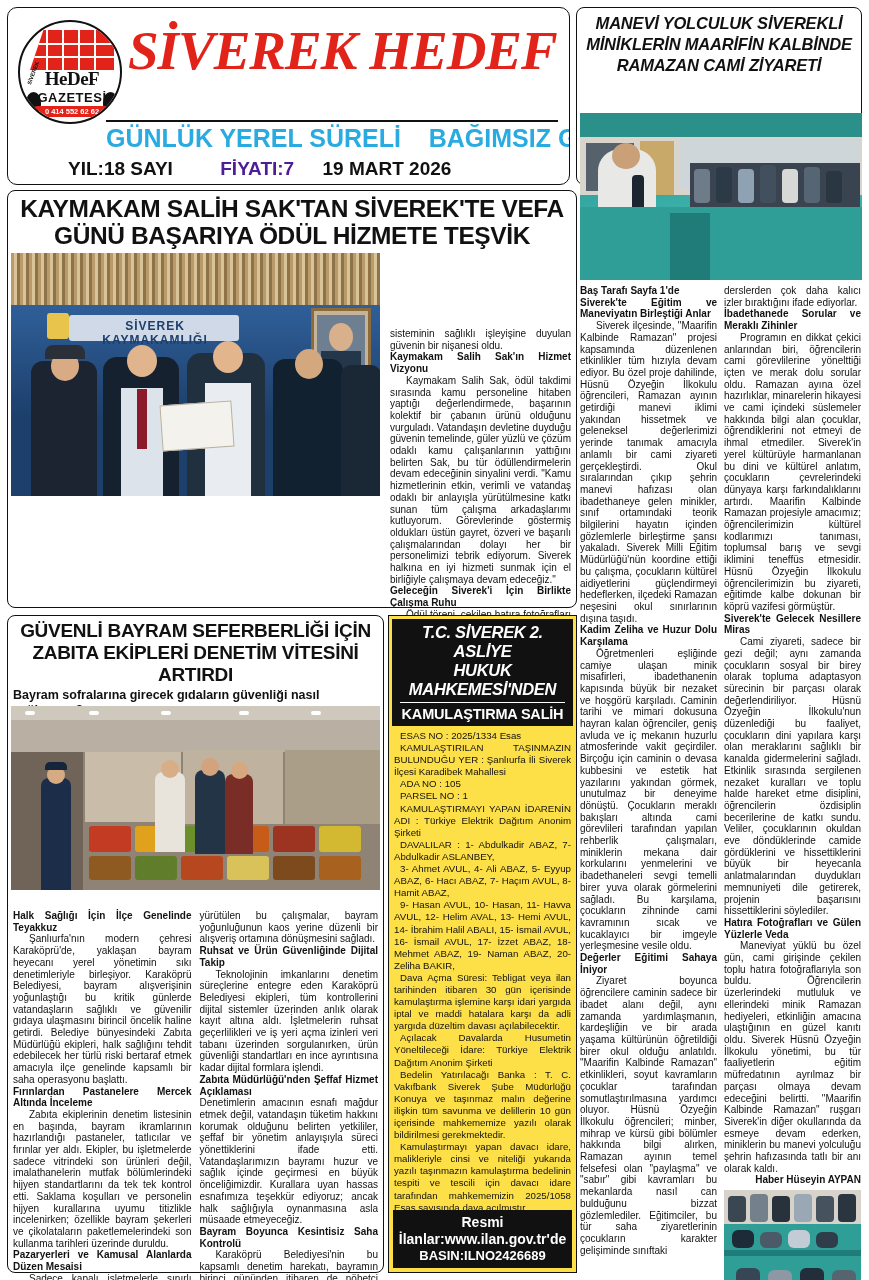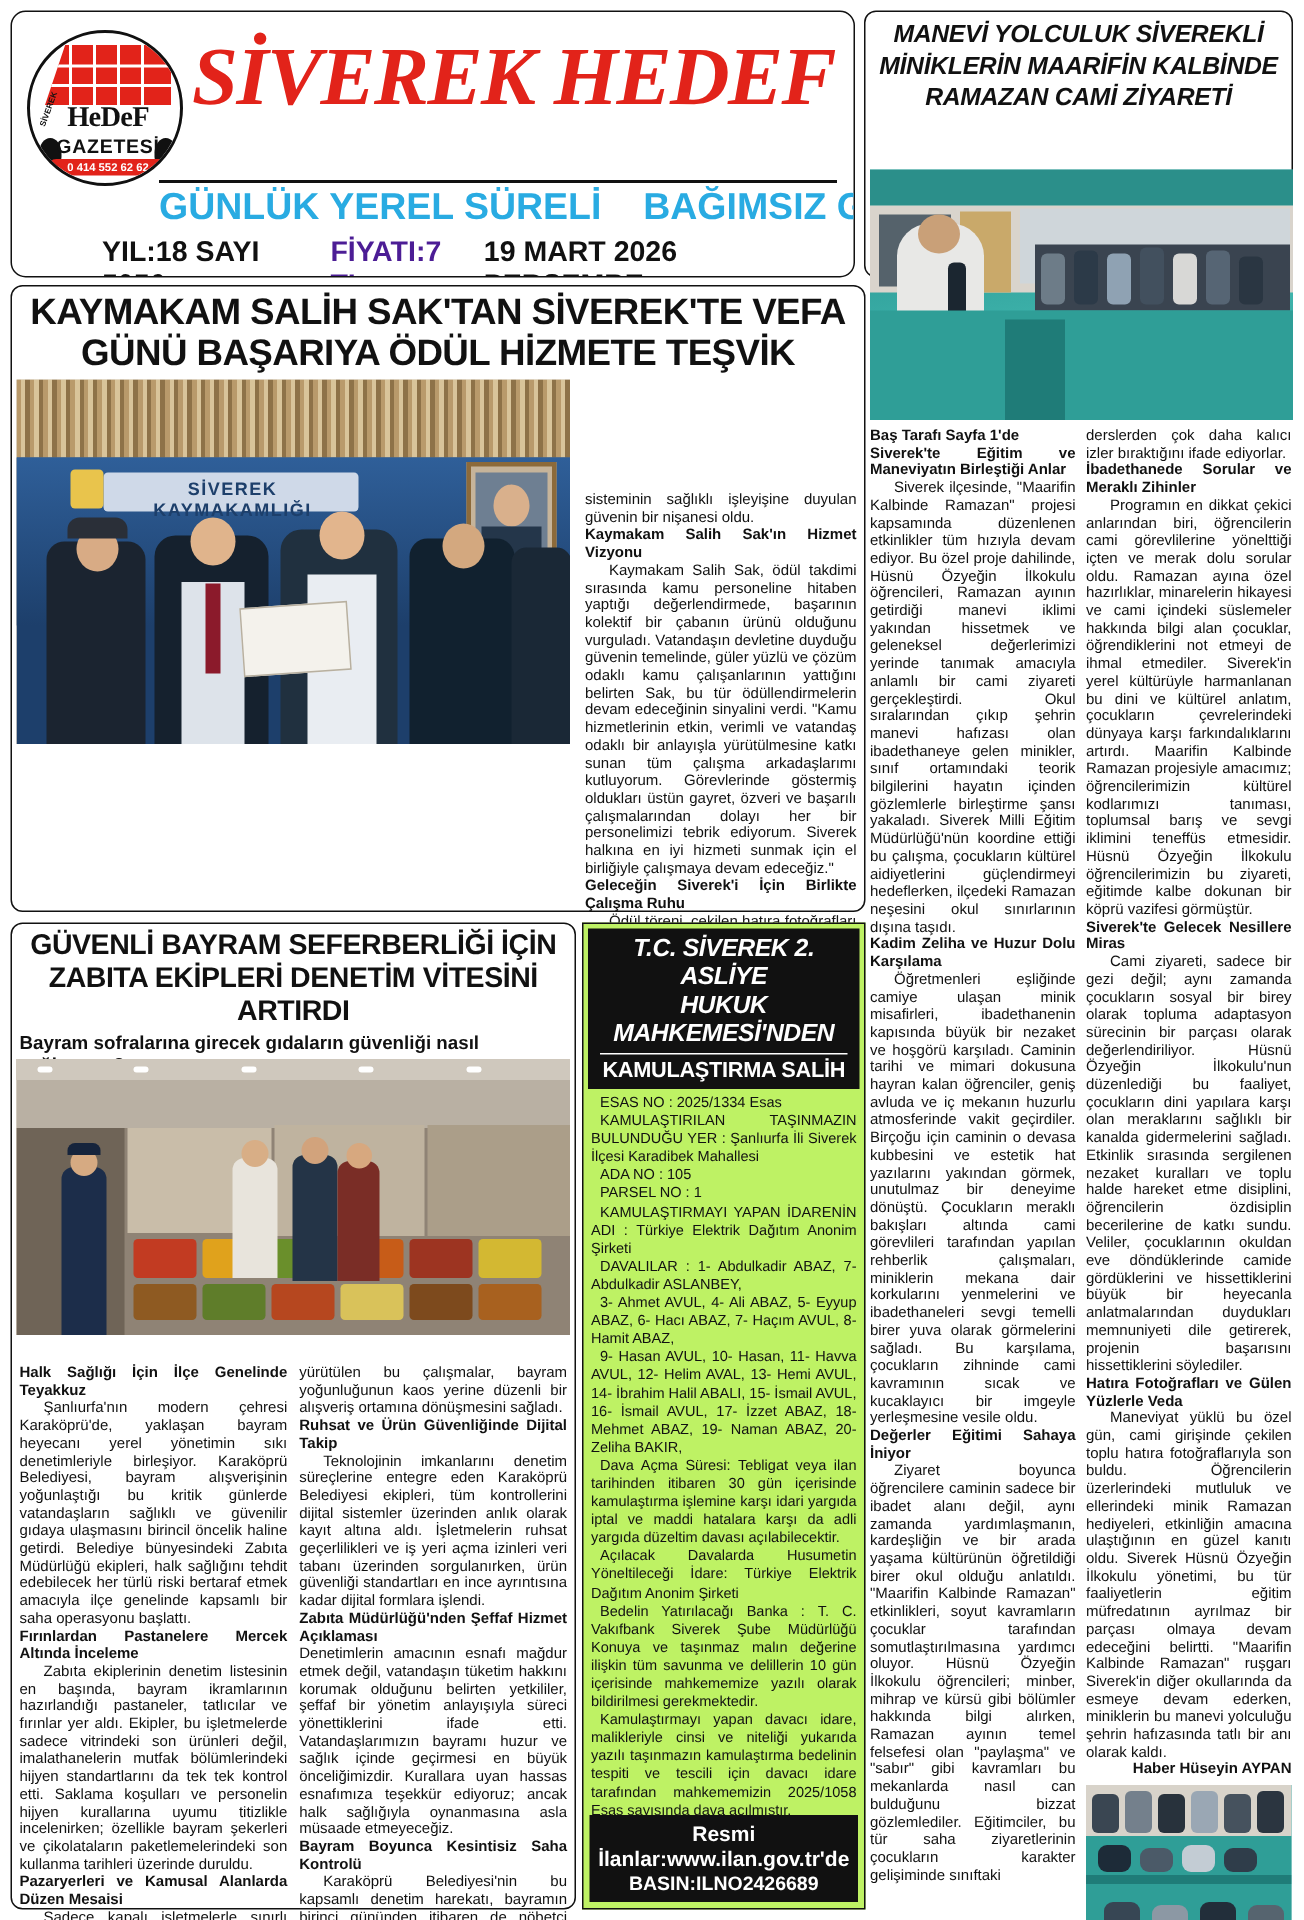--- a/index.html
+++ b/index.html
@@ -160,21 +160,21 @@
     width: 369px; height: 184px;
     overflow: hidden;
     background: #b8a78f;
   }
 
   
   .legal-box {
     position: absolute; left: 388px; top: 615px;
     width: 189px; height: 658px;
     border: 1px solid #111;
-    background: #bef264;
+    background: #fde047;
     padding: 3px;
   }
   .legal-head {
     background: #111; color: #fff;
     text-align: center; padding: 4px 2px 3px;
   }
   .legal-head .l1 {
     font-weight: bold; font-style: italic; font-size: 16.5px; line-height: 19px;
     letter-spacing: -0.3px;
   }

